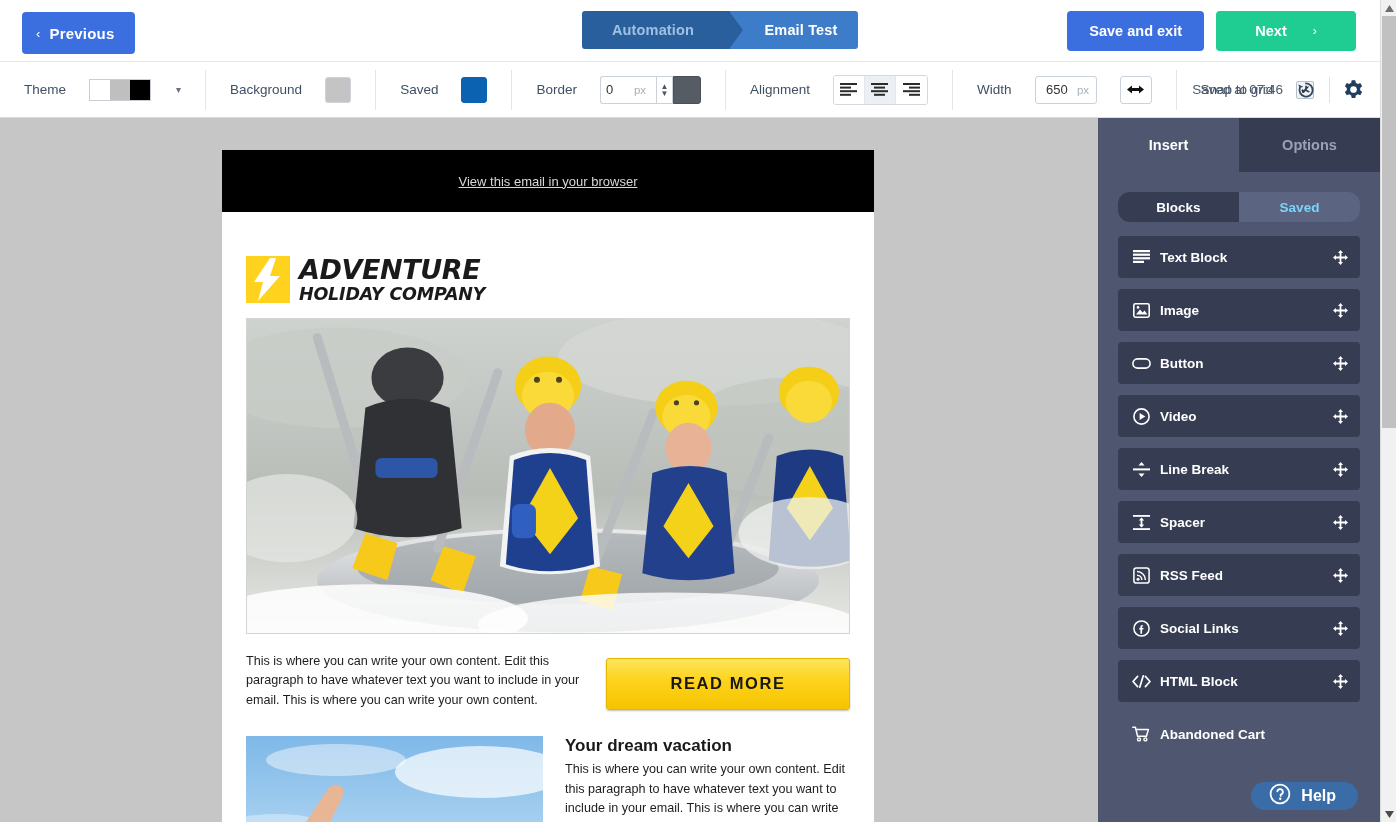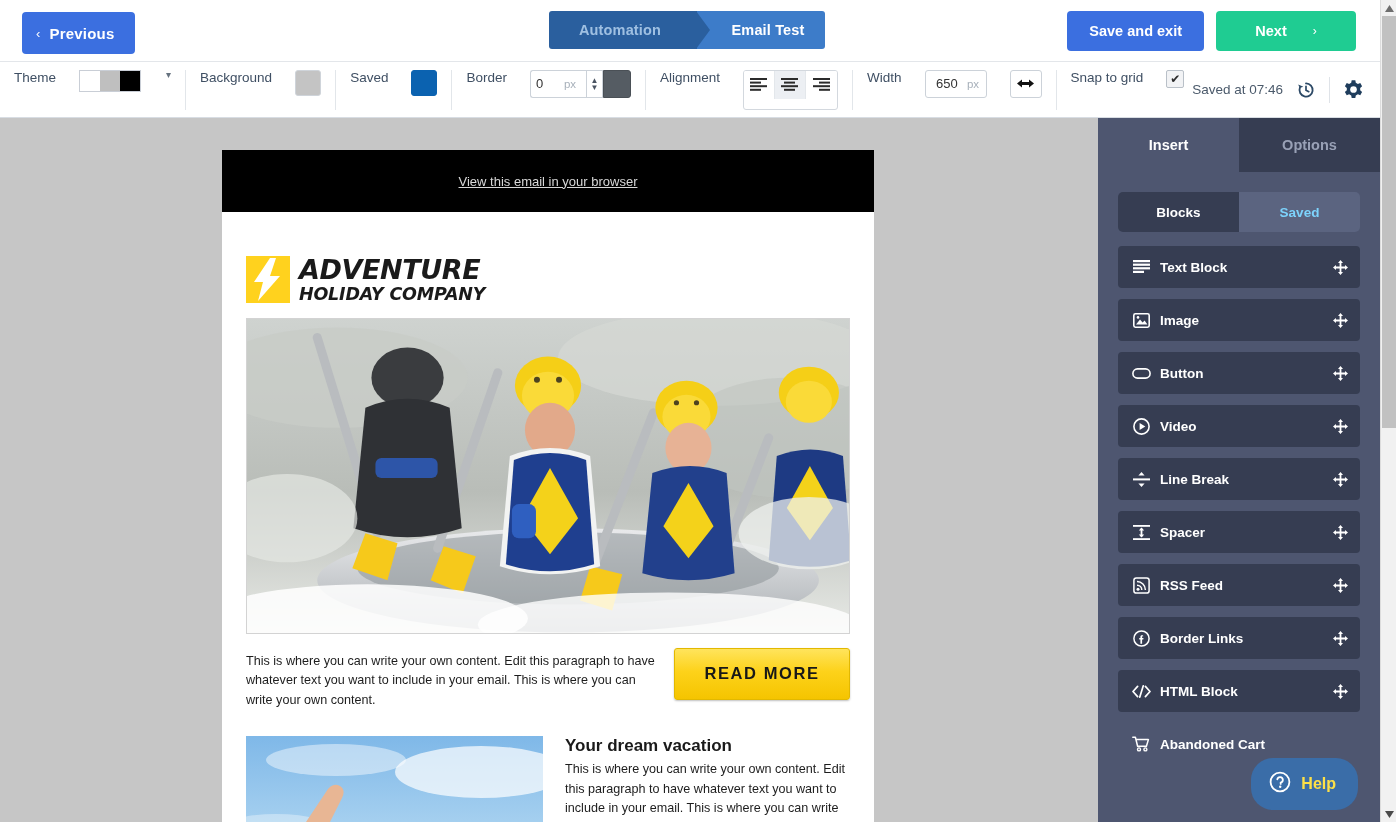--- a/index.html
+++ b/index.html
@@ -22,21 +22,21 @@
     position: absolute; left: 22px; top: 12px;
     height: 42px; padding: 0 20px 0 14px;
     background: #3b6fe0; color: #fff; border: none; border-radius: 4px;
     font-size: 15px; font-weight: bold; letter-spacing: .2px;
     display: flex; align-items: center; gap: 9px; cursor: pointer;
     font-family: "Liberation Sans", sans-serif;
   }
   .btn-prev .chev { font-size: 13px; font-weight: normal; opacity: .95; }
 
   .crumbs {
-    position: absolute; left: 549px; top: 11px;
+    position: absolute; left: 582px; top: 11px;
     display: flex; height: 38px;
   }
   .crumb {
     height: 38px; display: flex; align-items: center; justify-content: center;
     font-size: 14.5px; font-weight: bold; letter-spacing: .15px;
     position: relative; cursor: pointer;
   }
   .crumb.inactive {
     background: #2a5f9e; color: #9fc0e2; width: 148px;
     border-radius: 3px 0 0 3px; padding-right: 6px;
@@ -65,21 +65,21 @@
     gap: 26px; font-family: "Liberation Sans", sans-serif;
   }
   .btn-next .chev { font-size: 12px; font-weight: normal; }
 
   
   .toolbar {
     position: absolute; top: 62px; left: 0; width: 1380px; height: 56px;
     background: #fff; border-bottom: 1px solid #d8dde3;
     display: flex; align-items: center;
   }
-  .tgroup { display: flex; height: 40px; padding: 0 14px; gap: 23px; }
+  .tgroup { display: flex; align-items: center; height: 40px; padding: 0 24px; gap: 23px; }
   .tgroup + .tgroup { border-left: 1px solid #e2e6ea; }
   .tlabel { font-size: 13.5px; color: #3f4f63; white-space: nowrap; }
   .theme-sw { display: flex; width: 62px; height: 22px; border: 1px solid #c9ced6; }
   .theme-sw i { flex: 1; display: block; }
   .caret-dn {
     font-size: 10px; color: #66727f; margin-left: 2px; cursor: pointer;
     line-height: 1;
   }
   .color-chip { width: 26px; height: 26px; border-radius: 3px; border: 1px solid #cfd4da; cursor: pointer; }
   .num-wrap { display: flex; align-items: stretch; height: 28px; }
@@ -163,21 +163,21 @@
     font-style: italic; letter-spacing: -.2px; color: #1a1a1a; margin-top: 3px;
   }
   .hero {
     margin: 0 24px; height: 316px; border: 1px solid #d3d3d3; overflow: hidden;
     position: relative; background: #9aa0a2;
   }
   .row-2col { display: flex; padding: 14px 24px 26px 24px; gap: 18px; align-items: flex-start; }
   .col-txt { flex: 1; padding-top: 4px; }
   .body-p { font-size: 12.6px; line-height: 1.55; color: #1d1d1d; }
   .btn-read {
-    width: 176px; height: 52px; flex: none; 
+    width: 244px; height: 52px; flex: none; margin-top: 10px;
     background: linear-gradient(180deg, #ffe45c 0%, #fdd21a 45%, #f5c400 100%);
     border: 1px solid #e2b800; border-radius: 3px; color: #181818;
     font-size: 16.5px; font-weight: bold; letter-spacing: 1.6px;
     display: flex; align-items: center; justify-content: center; cursor: pointer;
     box-shadow: 0 1px 2px rgba(0,0,0,.25);
     font-family: "Liberation Sans", sans-serif;
   }
   .row-vac { display: flex; padding: 0 24px 24px 24px; gap: 22px; align-items: flex-start; }
   .vac-img {
     width: 297px; height: 160px; flex: none; position: relative; overflow: hidden;
@@ -192,41 +192,41 @@
     background: #4e5670;
   }
   .rtabs { display: flex; height: 54px; }
   .rtab {
     flex: 1; display: flex; align-items: center; justify-content: center;
     font-size: 14.5px; font-weight: bold; cursor: pointer;
   }
   .rtab.on { background: #4e5670; color: #ffffff; }
   .rtab.off { background: #363d52; color: #99a1b6; }
   .seg {
-    margin: 20px 20px 0 20px; height: 40px; display: flex;
-    border-radius: 5px; overflow: hidden;
+    margin: 20px 20px 0 20px; height: 30px; display: flex;
+    border-radius: 12px; overflow: hidden;
   }
   .seg div {
     flex: 1; display: flex; align-items: center; justify-content: center;
     font-size: 13.5px; font-weight: bold; cursor: pointer;
   }
   .seg .on { background: #363d52; color: #fff; }
   .seg .off { background: #5b6480; color: #7dd3fc; }
   .blocks { margin: 14px 20px 0 20px; }
   .block {
     height: 42px; background: #363d52; border-radius: 4px; margin-bottom: 11px;
     display: flex; align-items: center; padding: 0 12px; cursor: pointer;
   }
   .block .bl-ico { width: 22px; display: flex; align-items: center; justify-content: center; flex: none; }
   .block .bl-lbl { font-size: 13.5px; font-weight: bold; color: #fff; margin-left: 8px; flex: 1; }
   .block .bl-drag { color: #fff; flex: none; display: flex; align-items: center; cursor: grab; }
   .block.plain { background: transparent; padding-left: 12px; }
   .btn-help {
-    position: absolute; right: 22px; bottom: 12px; height: 52px; padding: 0 22px 0 18px;
-    background: #3a6da8; border-radius: 22px; color: #fde047; display: flex;
+    position: absolute; right: 22px; bottom: 12px; height: 28px; padding: 0 22px 0 18px;
+    background: #3a6da8; border-radius: 22px; color: #ffffff; display: flex;
     align-items: center; gap: 10px; font-size: 16px; font-weight: bold; cursor: pointer;
   }
 
   
   .sb-page {
     position: absolute; top: 0; right: 0; width: 16px; height: 822px; background: #f1f1f1;
     border-left: 1px solid #dcdcdc;
   }
   .sb-page .thumb {
     position: absolute; left: 1px; top: 16px; width: 14px; height: 412px; background: #c1c1c1;
@@ -641,21 +641,21 @@
         </span>
       </div>
 
       <div class="block">
         <span class="bl-ico">
           <svg width="17" height="17" viewBox="0 0 17 17">
             <circle cx="8.5" cy="8.5" r="7.6" fill="none" stroke="#fff" stroke-width="1.5"></circle>
             <path d="M9.9 5.2 h-1 c-1 0-1.5.6-1.5 1.5 V8 H6.2 v1.6 h1.2 v4.1 h1.7 V9.6 h1.2 l.2-1.6 H9.1 V6.9 c0-.4.1-.6.5-.6 h.8z" fill="#fff"></path>
           </svg>
         </span>
-        <span class="bl-lbl">Border Links</span>
+        <span class="bl-lbl">Social Links</span>
         <span class="bl-drag">
           <svg width="15" height="15" viewBox="0 0 15 15">
               <path fill="#fff" d="M7.5 0 L10 3 H8.4 V6.6 H12 V5 L15 7.5 L12 10 V8.4 H8.4 V12 H10 L7.5 15 L5 12 H6.6 V8.4 H3 V10 L0 7.5 L3 5 V6.6 H6.6 V3 H5 Z"></path>
             </svg>
         </span>
       </div>
 
       <div class="block">
         <span class="bl-ico">
           <svg width="19" height="13" viewBox="0 0 19 13">

